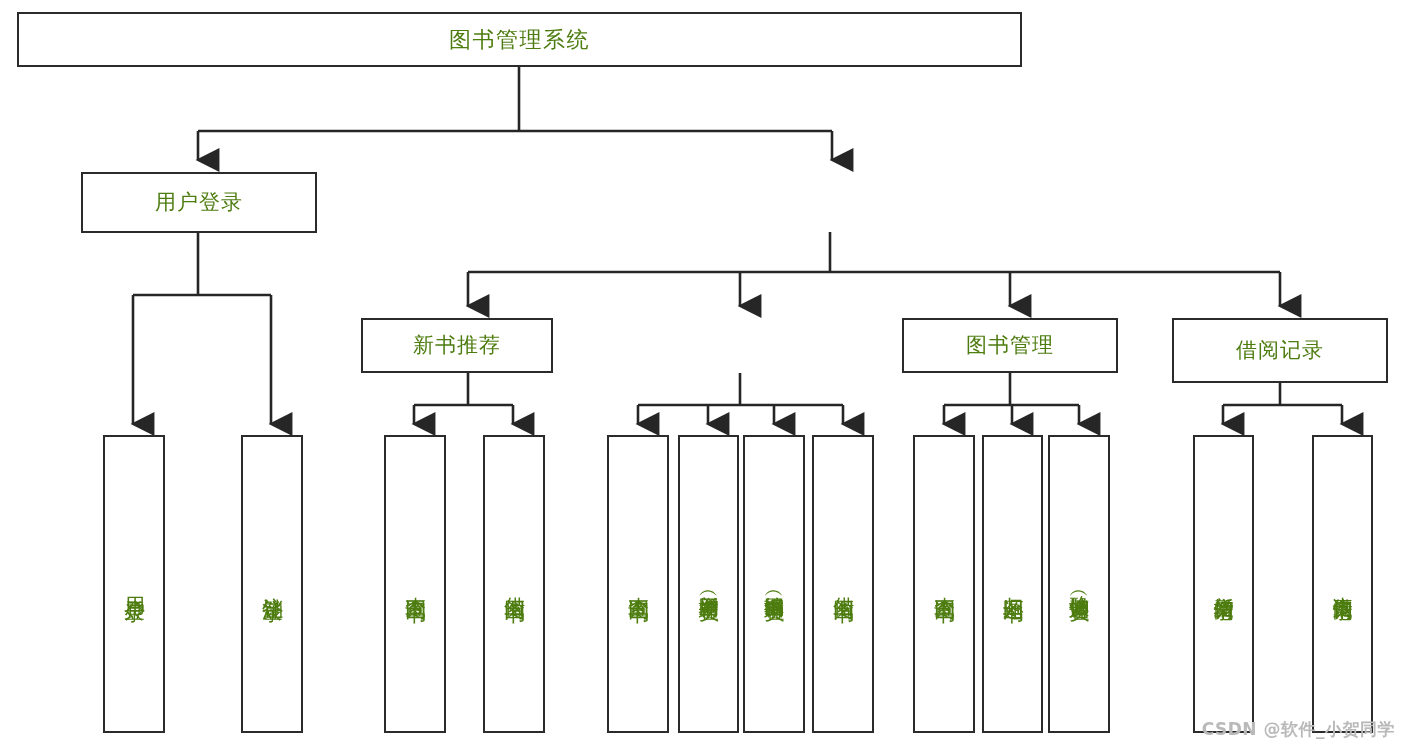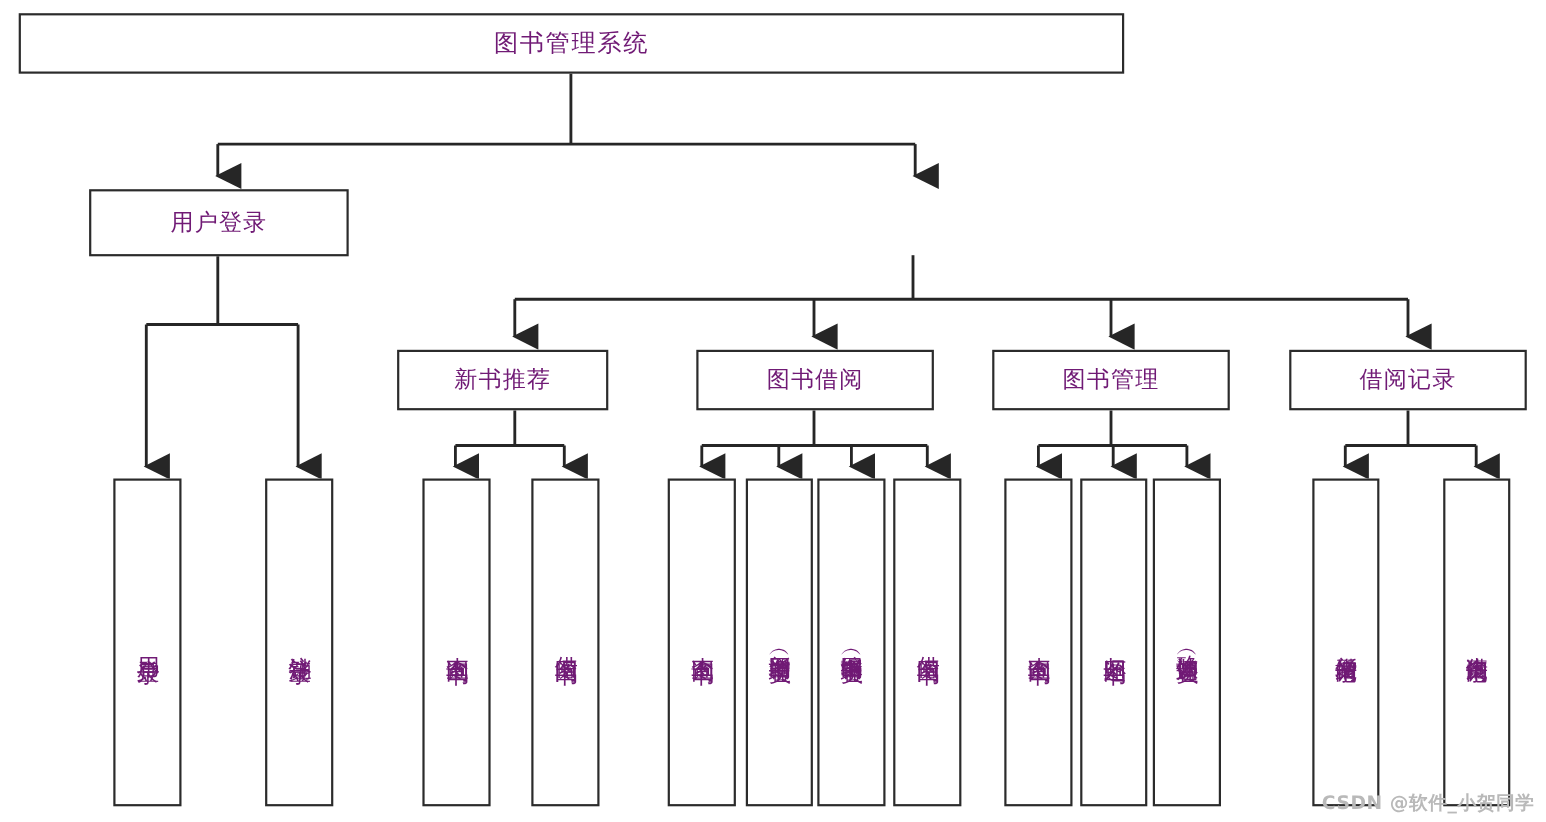--- a/index.html
+++ b/index.html
@@ -28,21 +28,21 @@
     border:2px solid #2b2b2b;
     display:flex;
     align-items:center;
     justify-content:center;
     overflow:hidden;
   }
   .node .label{
     font-size:21px;
     line-height:1.15;
     letter-spacing:1px;
-    color:#701a75;
+    color:#4d7c0f;
     white-space:nowrap;
     text-align:left;
   }
   .node.leaf{
     border-width:2px;
   }
   .node.leaf .label{
     writing-mode:vertical-rl;
     text-orientation:upright;
     font-size:21px;
@@ -133,29 +133,26 @@
 
   <div class="node" style="left:81px; top:172px; width:236px; height:61px;">
     <span class="label">用户登录</span>
   </div>
 
 
   <div class="node" style="left:361px; top:318px; width:192px; height:55px;">
     <span class="label">新书推荐</span>
   </div>
 
-  <div class="node" style="left:633px; top:318px; width:216px; height:55px;">
-    <span class="label">图书借阅</span>
-  </div>
 
   <div class="node" style="left:902px; top:318px; width:216px; height:55px;">
     <span class="label">图书管理</span>
   </div>
 
-  <div class="node" style="left:1172px; top:318px; width:216px; height:55px;">
+  <div class="node" style="left:1172px; top:318px; width:216px; height:65px;">
     <span class="label">借阅记录</span>
   </div>
 
   <div class="node leaf" style="left:103px; top:435px; width:62px; height:298px;">
     <span class="label">用户登录</span>
   </div>
 
   <div class="node leaf" style="left:241px; top:435px; width:62px; height:298px;">
     <span class="label">注销登录</span>
   </div>

